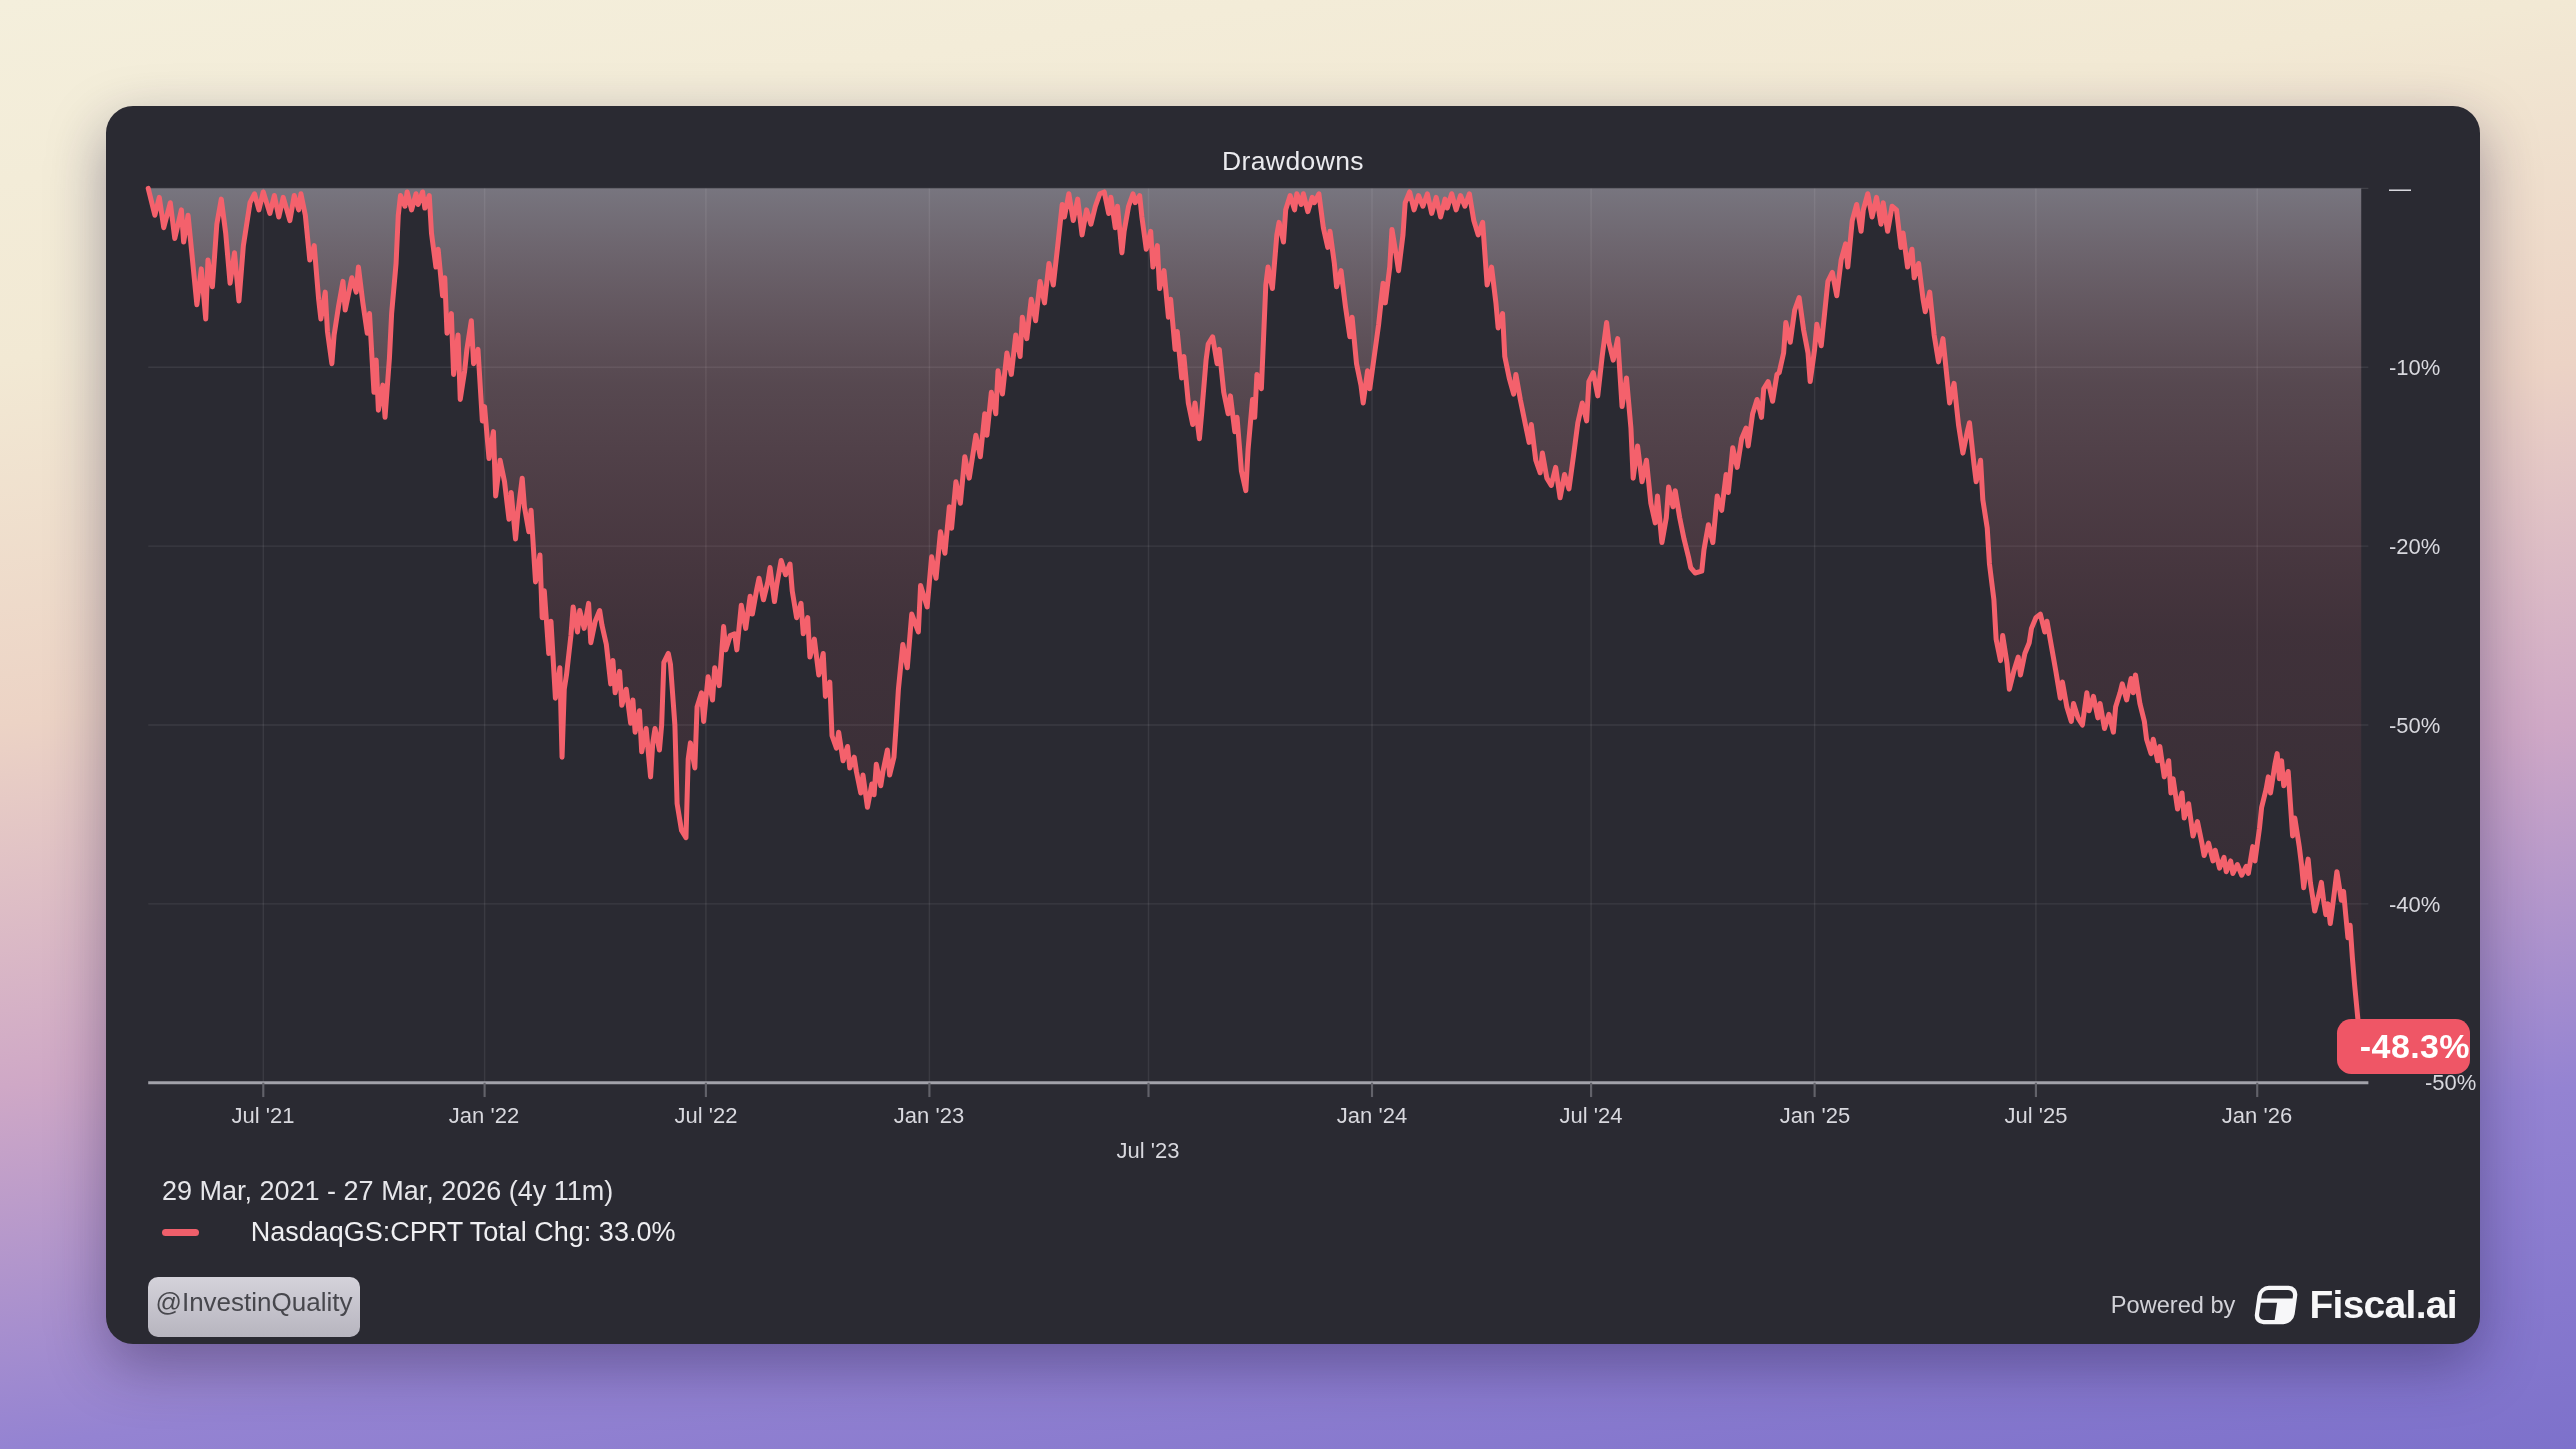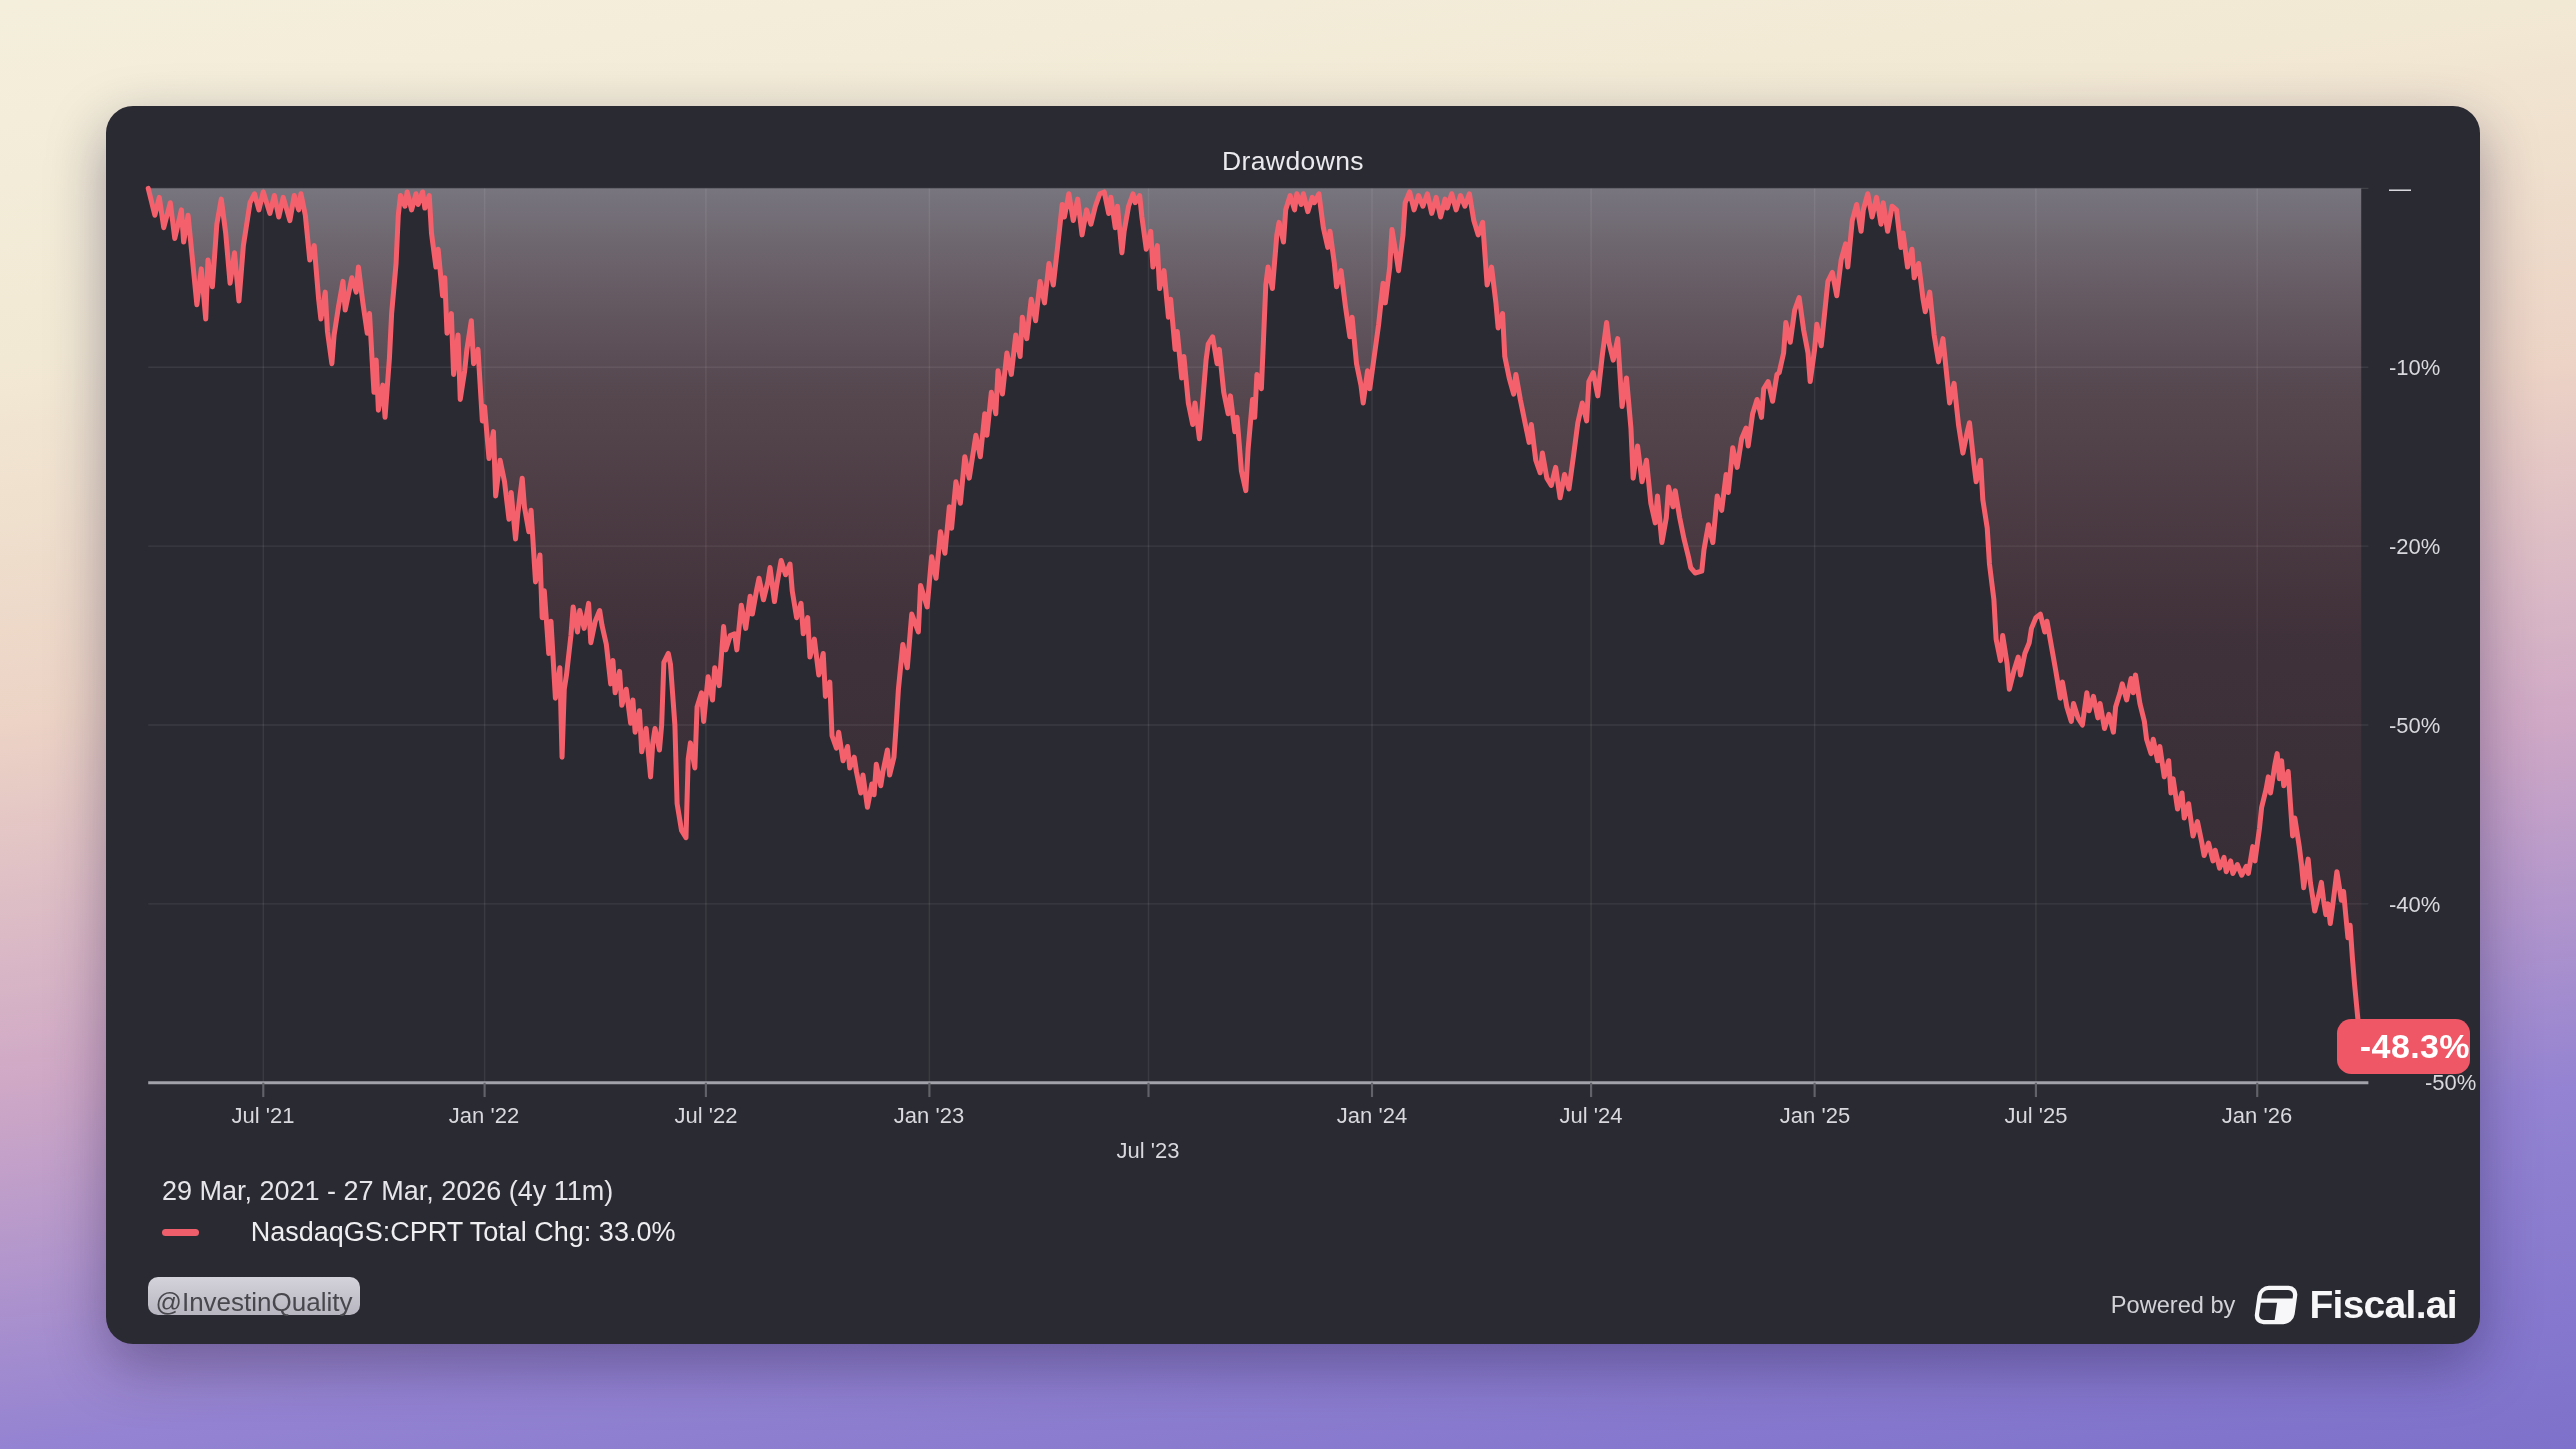--- a/index.html
+++ b/index.html
@@ -36,21 +36,21 @@
     position:absolute;width:133px;height:55px;background:#ef5666;border-radius:14.3px;
     color:#ffffff;font-size:34px;font-weight:bold;text-align:right;line-height:55px;
     letter-spacing:0.4px;z-index:5;
   }
   .legend{position:absolute;left:56px;top:1070px;}
   .legend .range{font-size:27px;color:#e6e6ea;}
   .legend .series-row{margin-top:10px;display:flex;align-items:center;gap:36px;}
   .legend .dash{display:inline-block;width:37px;height:7.2px;border-radius:3.6px;background:#ef5f6b;margin-right:15.7px;}
   .legend .series-label{font-size:27px;color:#efeff2;}
   .chip{
-    position:absolute;left:42px;top:1171px;width:212px;height:38px;border-radius:10px;
+    position:absolute;left:42px;top:1171px;width:212px;height:60px;border-radius:10px;
     background:linear-gradient(180deg,#d4d2da 0%,#b7b5bf 100%);
     color:#47474d;font-size:26px;text-align:center;line-height:50px;
   }
   .powered{
     position:absolute;right:23px;top:1174px;height:50px;display:flex;align-items:center;
   }
   .powered .powered-text{font-size:23.6px;color:#d2d2d8;margin-right:18.6px;}
   .powered .logo{margin-right:11.4px;}
   .powered .brand{font-size:39px;font-weight:600;color:#f7f7f9;letter-spacing:-0.7px;}
 </style>

